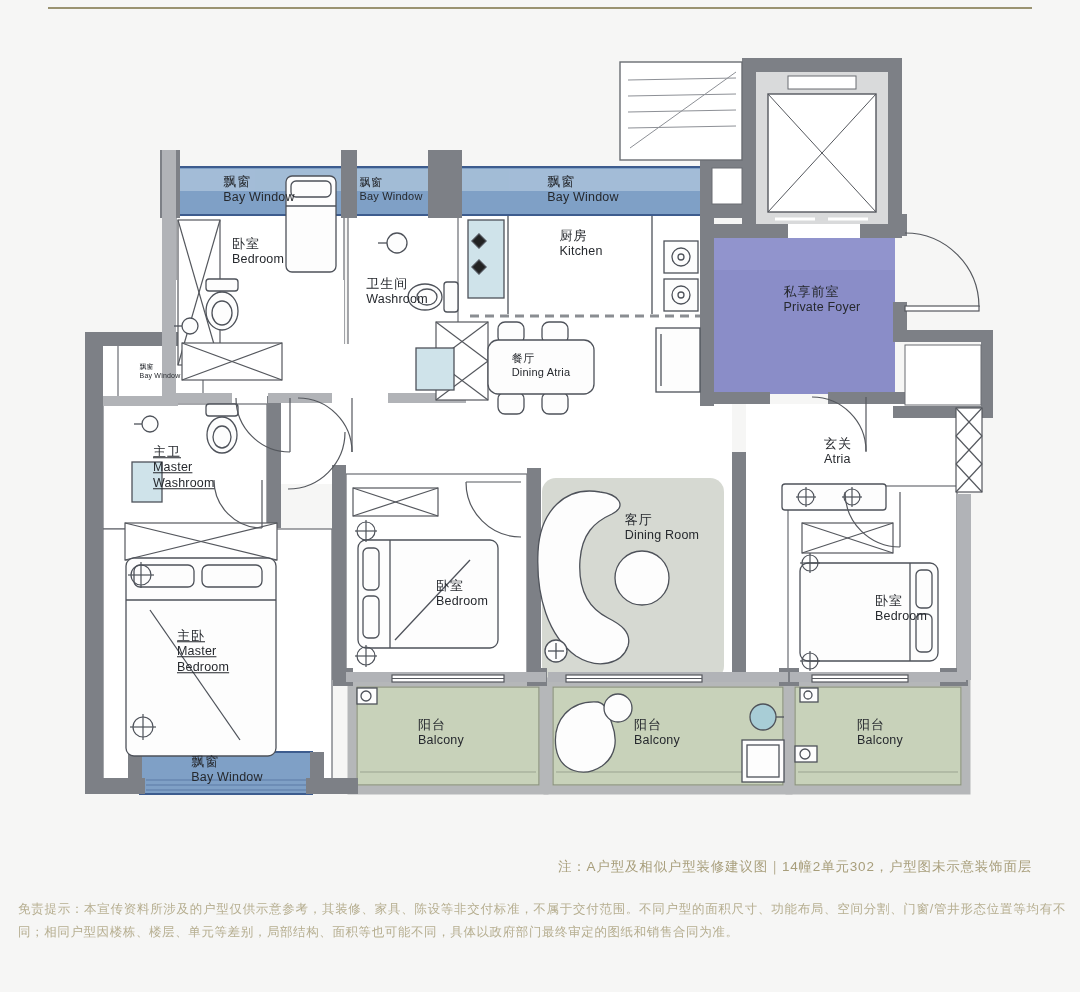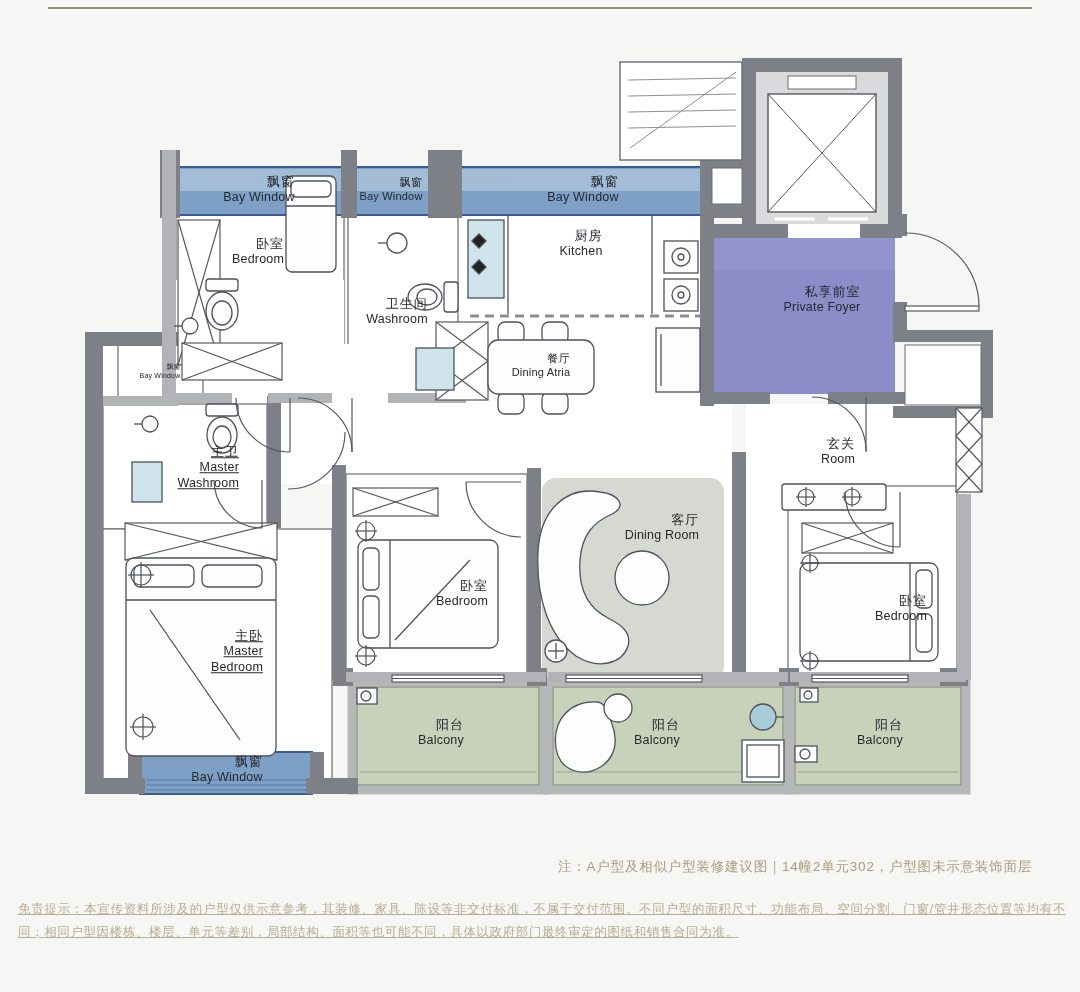--- a/index.html
+++ b/index.html
@@ -10,38 +10,38 @@
     color:#26292e;
   }
   .top-rule{
     position:absolute;left:48px;right:48px;top:7px;height:2px;
     background:#9a9371;
   }
   .canvas{position:absolute;inset:0;}
   svg.plan{position:absolute;left:0;top:0;}
   .lbl{
     position:absolute;transform:translate(-50%,-50%);
-    text-align:right;line-height:1.25;white-space:nowrap;
+    text-align:left;line-height:1.25;white-space:nowrap;
     color:#26292e;z-index:5;
   }
   .lbl .zh{display:block;font-size:13px;letter-spacing:1px;}
   .lbl .en{display:block;font-size:12.5px;letter-spacing:.2px;}
   .lbl.small .zh{font-size:11px;letter-spacing:.5px;}
   .lbl.small .en{font-size:11px;}
   .lbl.tiny .zh{font-size:7px;letter-spacing:0;}
   .lbl.tiny .en{font-size:7px;}
   .lbl.wrap{white-space:normal;width:86px;text-decoration:underline;}
   .note-line{
     position:absolute;top:858px;right:48px;
     font-size:13.5px;letter-spacing:.8px;color:#a89e7b;z-index:6;
   }
   .disclaimer{
     position:absolute;left:18px;top:898px;width:1048px;
     font-size:12.5px;line-height:1.8;letter-spacing:.6px;
-    color:#b6ae90;z-index:6;text-align:justify;text-decoration:underline;
+    color:#b6ae90;z-index:6;text-align:justify;
   }
 </style>
 </head>
 <body>
 
 <div class="canvas">
   <div class="top-rule"></div>
 
   <svg class="plan" width="1080" height="992" viewBox="0 0 1080 992">
 
@@ -396,39 +396,39 @@
     <span class="en">Bay Window</span>
   </div>
   <div class="lbl tiny" style="left:160px;top:372px">
     <span class="zh">飘窗</span>
     <span class="en">Bay Window</span>
   </div>
   <div class="lbl" style="left:258px;top:252px">
     <span class="zh">卧室</span>
     <span class="en">Bedroom</span>
   </div>
-  <div class="lbl" style="left:397px;top:312px">
+  <div class="lbl" style="left:397px;top:292px">
     <span class="zh">卫生间</span>
     <span class="en">Washroom</span>
   </div>
   <div class="lbl" style="left:581px;top:244px">
     <span class="zh">厨房</span>
     <span class="en">Kitchen</span>
   </div>
   <div class="lbl small" style="left:541px;top:366px">
     <span class="zh">餐厅</span>
     <span class="en">Dining Atria</span>
   </div>
   <div class="lbl" style="left:822px;top:300px">
     <span class="zh">私享前室</span>
     <span class="en">Private Foyer</span>
   </div>
   <div class="lbl" style="left:838px;top:452px">
     <span class="zh">玄关</span>
-    <span class="en">Room</span>
+    <span class="en">Atria</span>
   </div>
   <div class="lbl" style="left:662px;top:528px">
     <span class="zh">客厅</span>
     <span class="en">Dining Room</span>
   </div>
   <div class="lbl" style="left:462px;top:594px">
     <span class="zh">卧室</span>
     <span class="en">Bedroom</span>
   </div>
   <div class="lbl" style="left:901px;top:609px">

